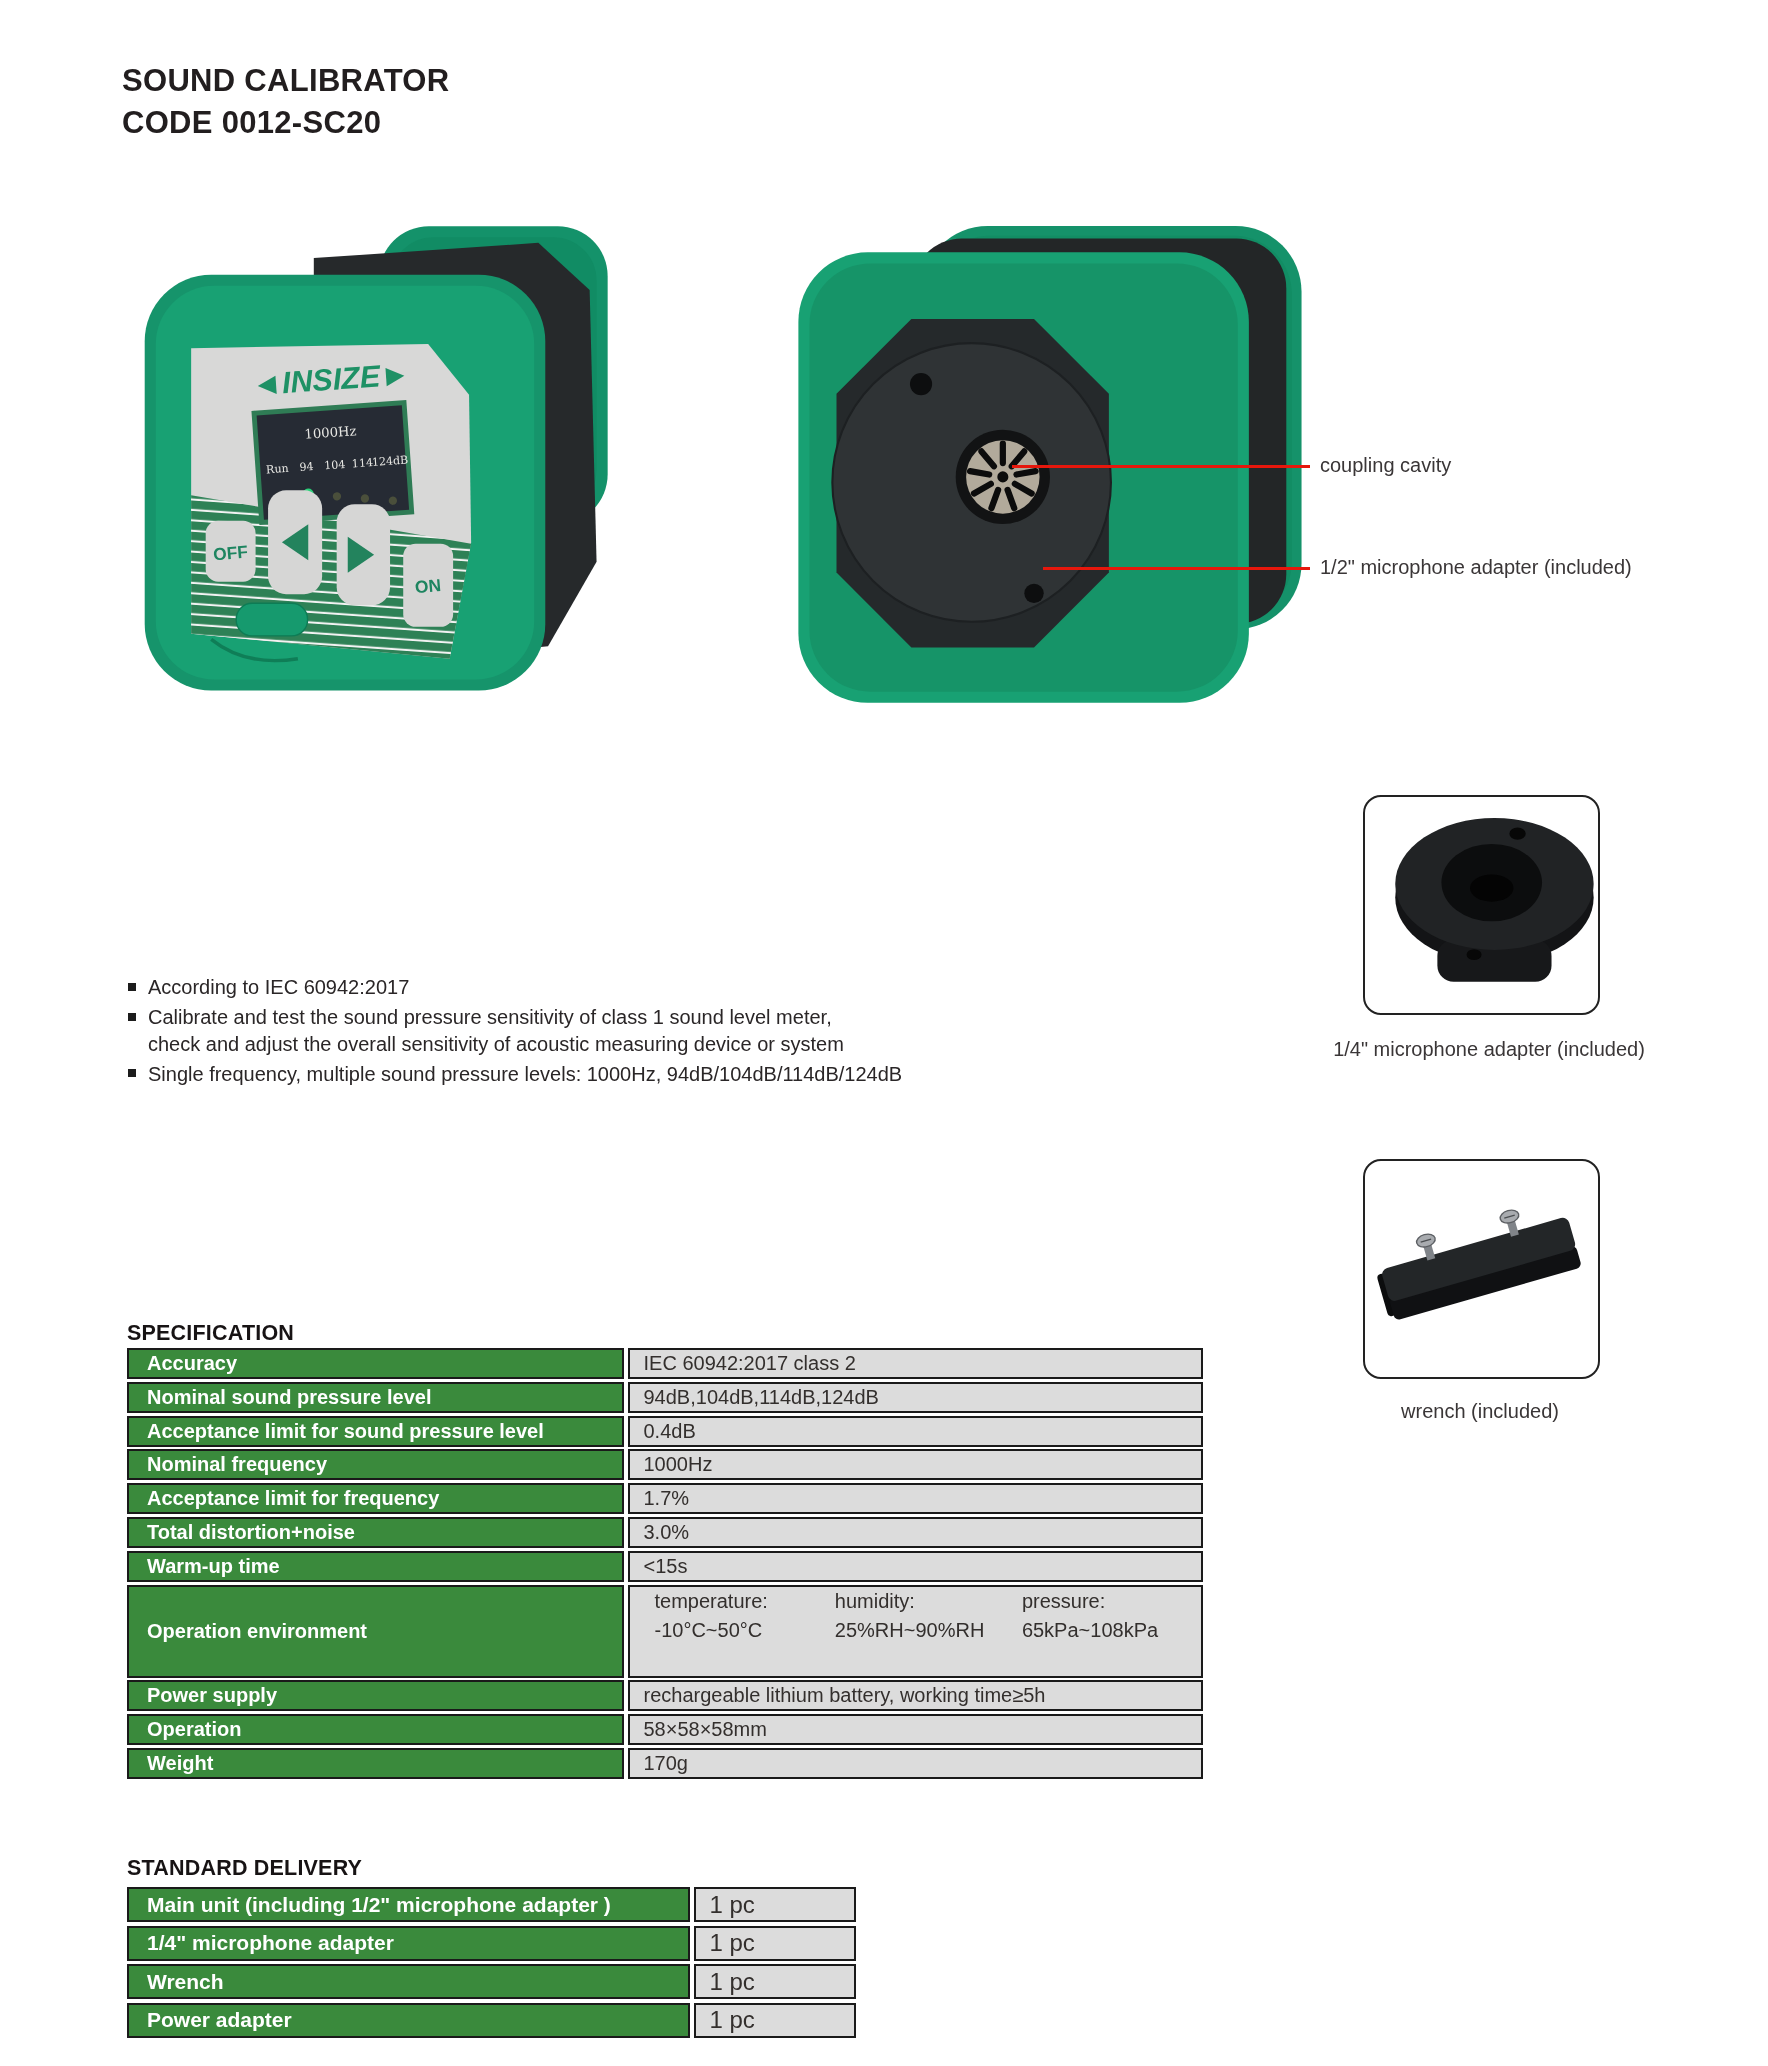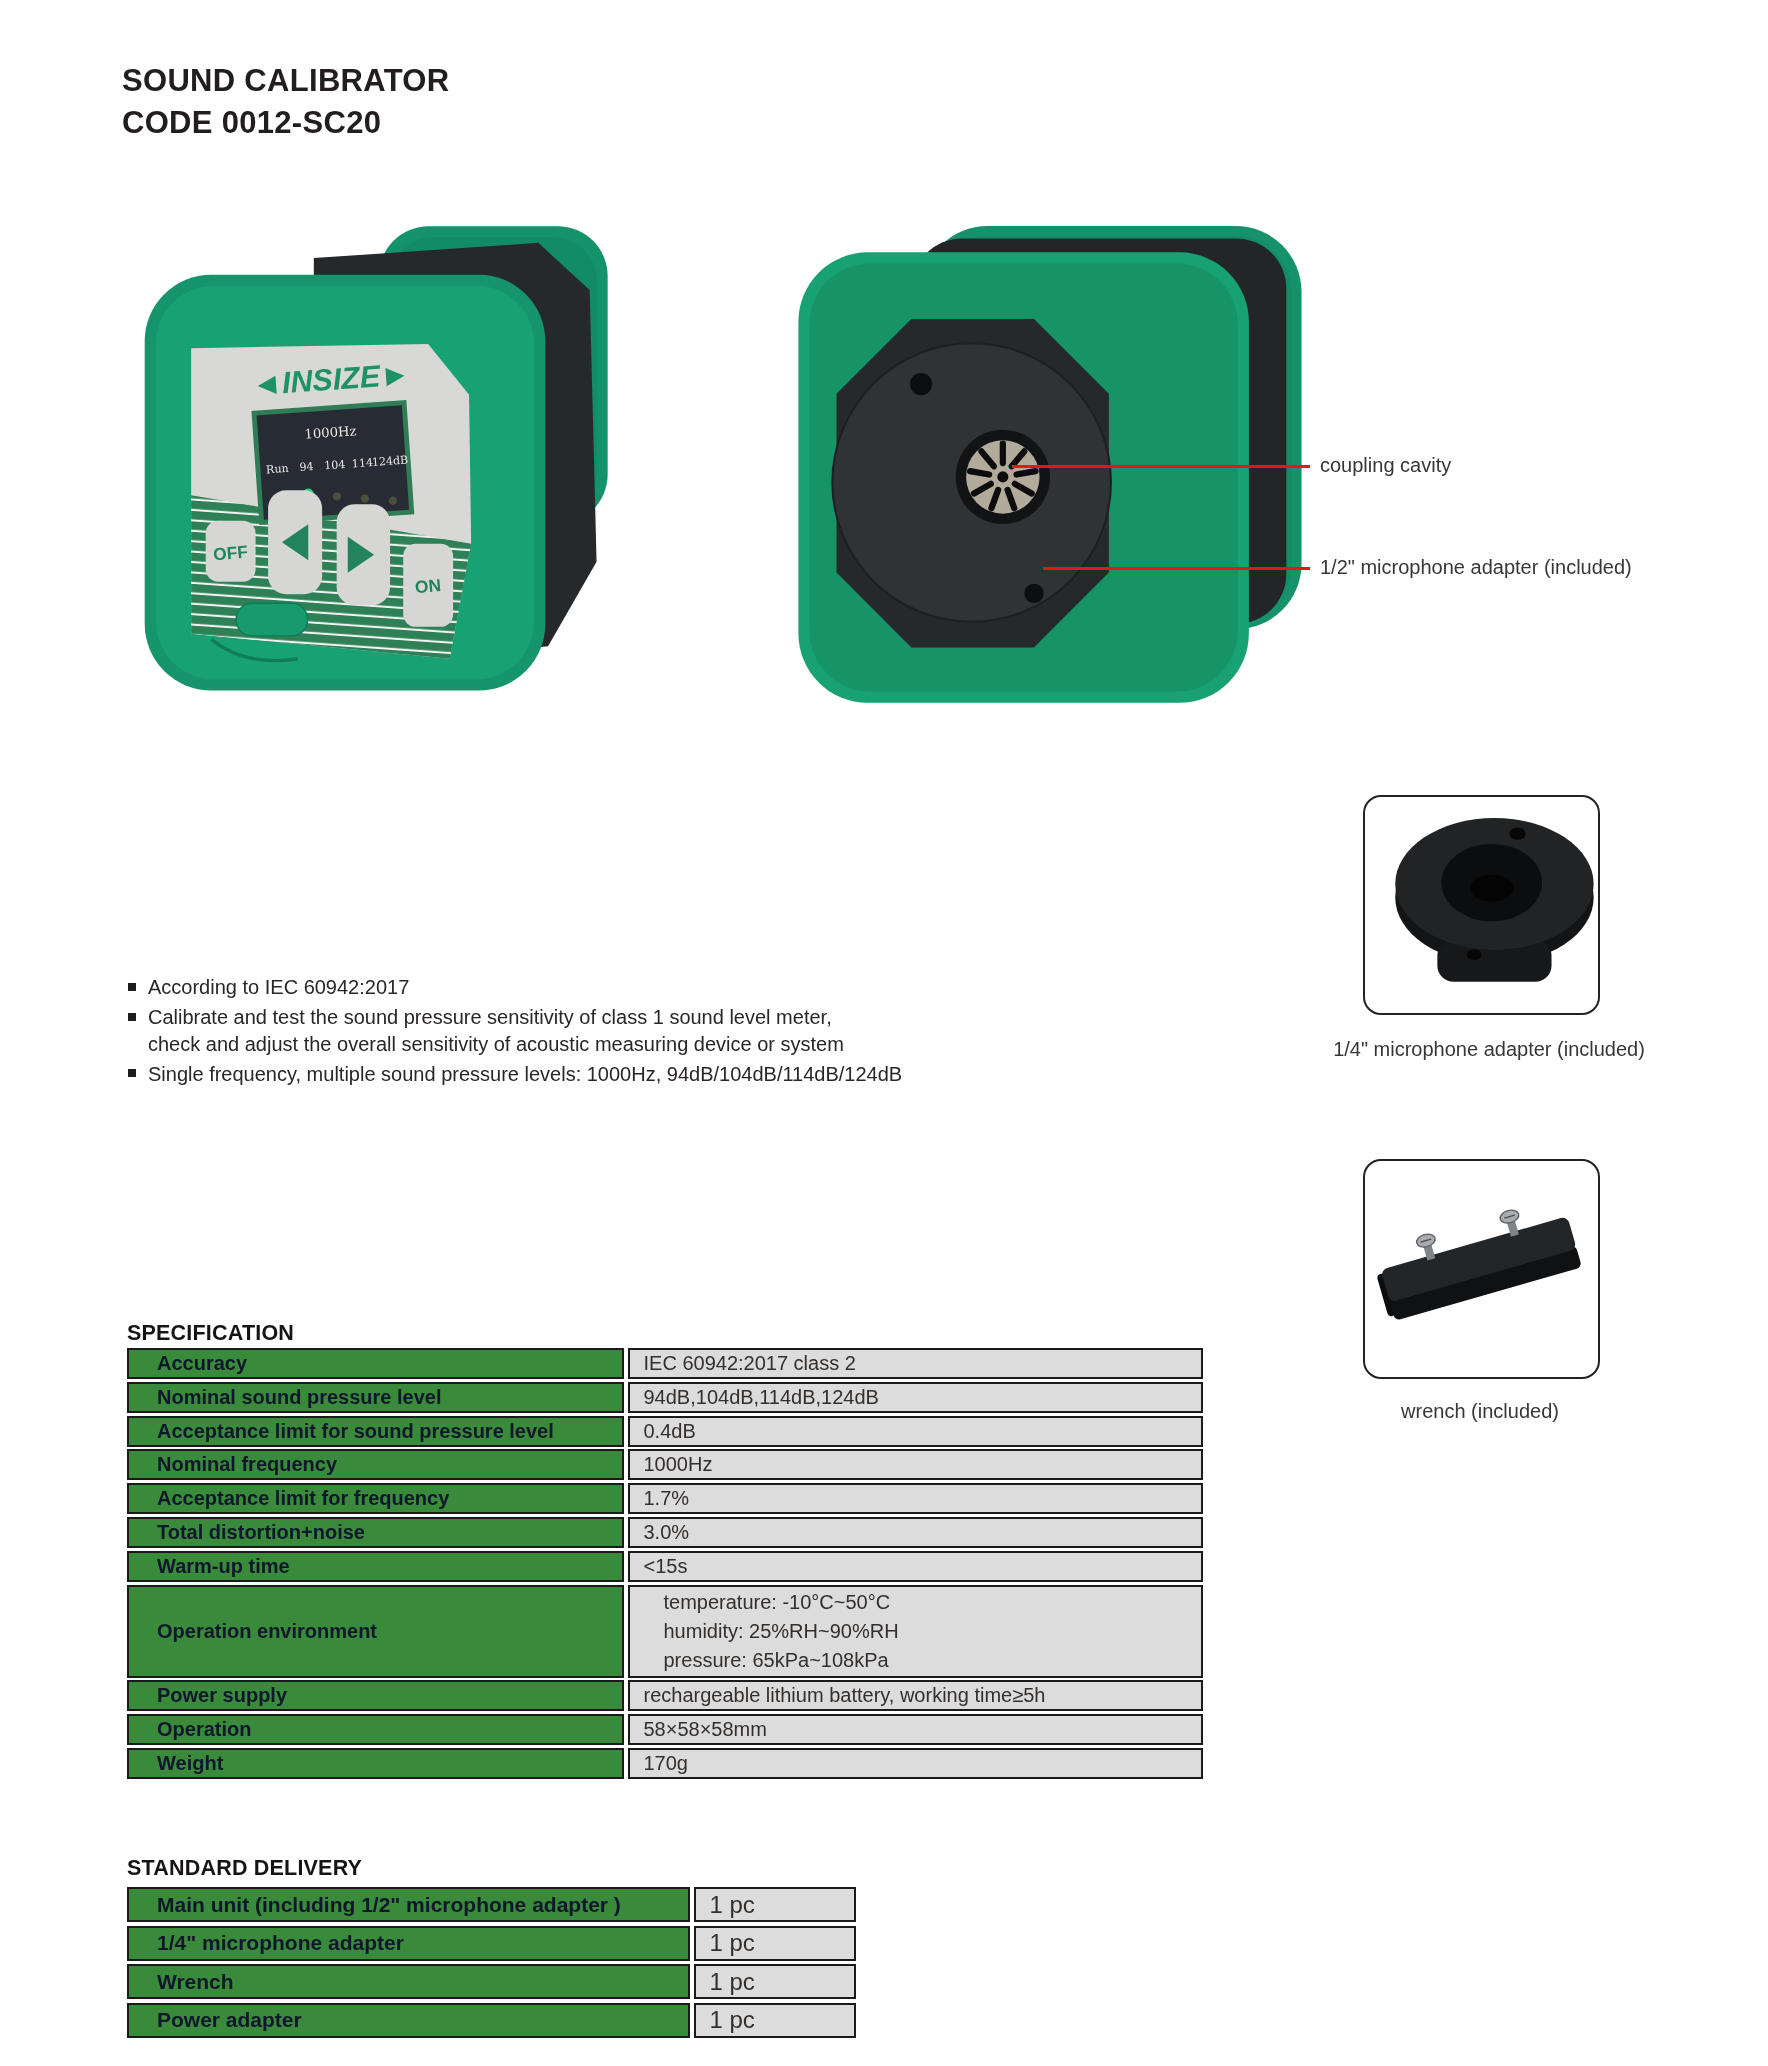--- a/index.html
+++ b/index.html
@@ -14,30 +14,30 @@
   .acc-box{position:absolute;width:233px;height:216px;border:2.1px solid #222222;border-radius:18px;background:#ffffff;}
   .acc-caption{position:absolute;font-size:20px;color:#3a3637;text-align:center;white-space:nowrap;}
   
   .feat-line{position:absolute;left:148px;font-size:20px;color:#2a2627;white-space:nowrap;}
   .bullet{position:absolute;left:128px;width:7.6px;height:7.6px;background:#1c1c1c;}
   
   .section-heading{position:absolute;left:127px;font-size:21.5px;font-weight:bold;color:#171314;letter-spacing:0.2px;}
   
   #spec-table{position:absolute;left:127px;top:1348px;width:1076px;display:flex;flex-direction:column;gap:2.8px;}
   .t-row{display:flex;gap:3.5px;}
-  .t-label{box-sizing:border-box;border:2.1px solid #1a1a1a;background:#3a8a3c;color:#0f172a;
-           font-weight:bold;font-size:20px;display:flex;align-items:center;padding-left:28px;}
+  .t-label{box-sizing:border-box;border:2.1px solid #1a1a1a;background:#3a8a3c;color:#ffffff;
+           font-weight:bold;font-size:20px;display:flex;align-items:center;padding-left:18px;}
   .t-value{box-sizing:border-box;border:2.1px solid #1a1a1a;background:#dcdcdc;color:#332f2d;
            font-size:20px;display:flex;align-items:center;padding-left:14px;flex:1;}
   #spec-table .t-label{width:497px;flex:none;}
   #spec-table .t-row{height:31px;}
   #spec-table .t-row.tall{height:93px;}
   .t-value-multi{box-sizing:border-box;border:2.1px solid #1a1a1a;background:#dcdcdc;color:#332f2d;
-           font-size:20px;flex:1;display:flex;flex-direction:column;justify-content:center;
-           padding-left:34px;line-height:29px;}
+           font-size:20px;flex:1;display:flex;flex-direction:row;justify-content:center;
+           padding-left:25px;line-height:29px;}
   
   #sd-table{position:absolute;left:127px;top:1887px;width:729px;display:flex;flex-direction:column;gap:3.5px;}
   #sd-table .t-row{height:35px;}
   #sd-table .t-label{width:563px;flex:none;font-size:21px;}
   #sd-table .t-value{font-size:24px;}
 </style>
 </head>
 <body>
 
 <div id="page">

